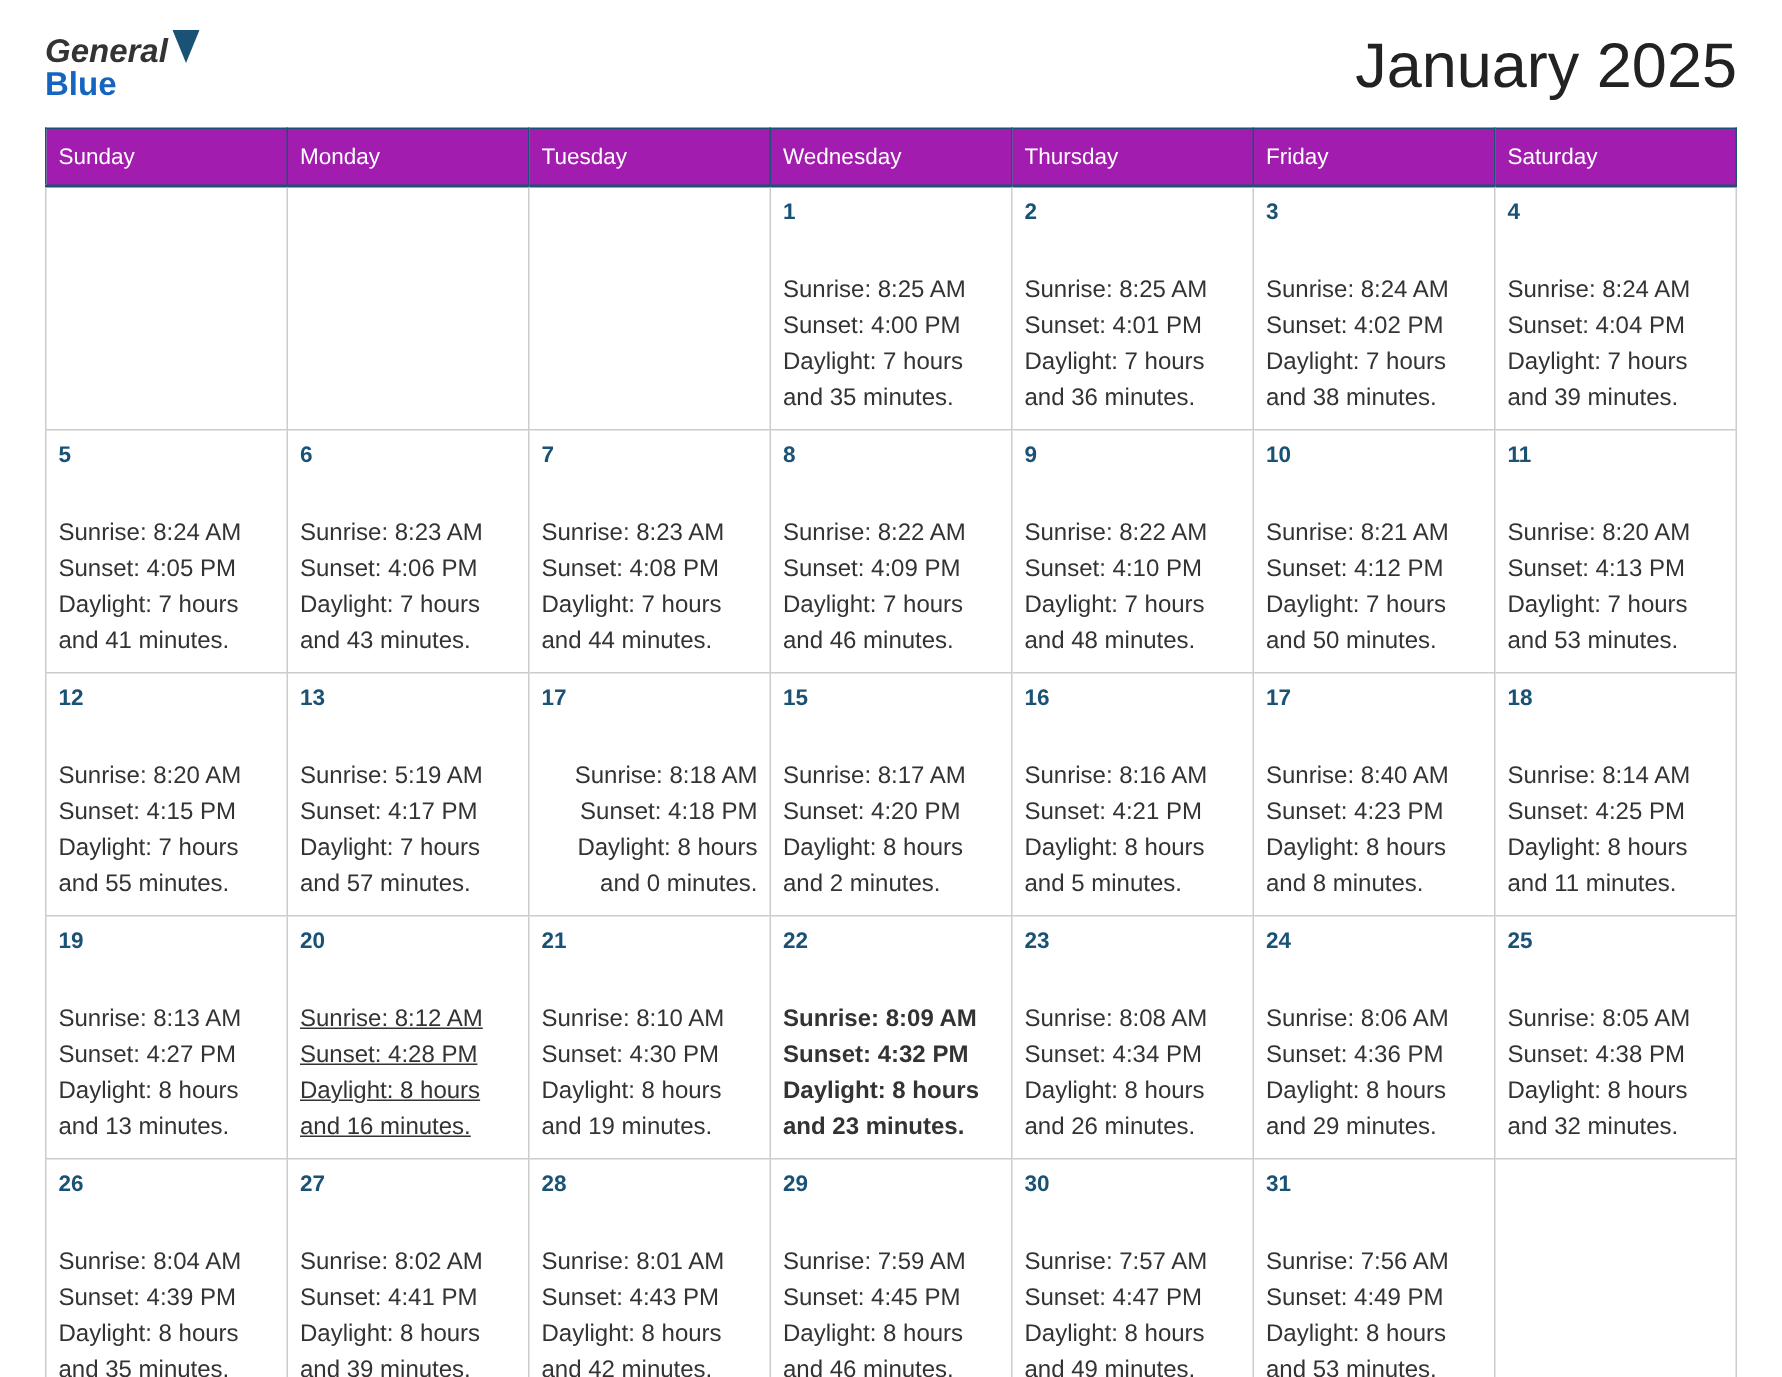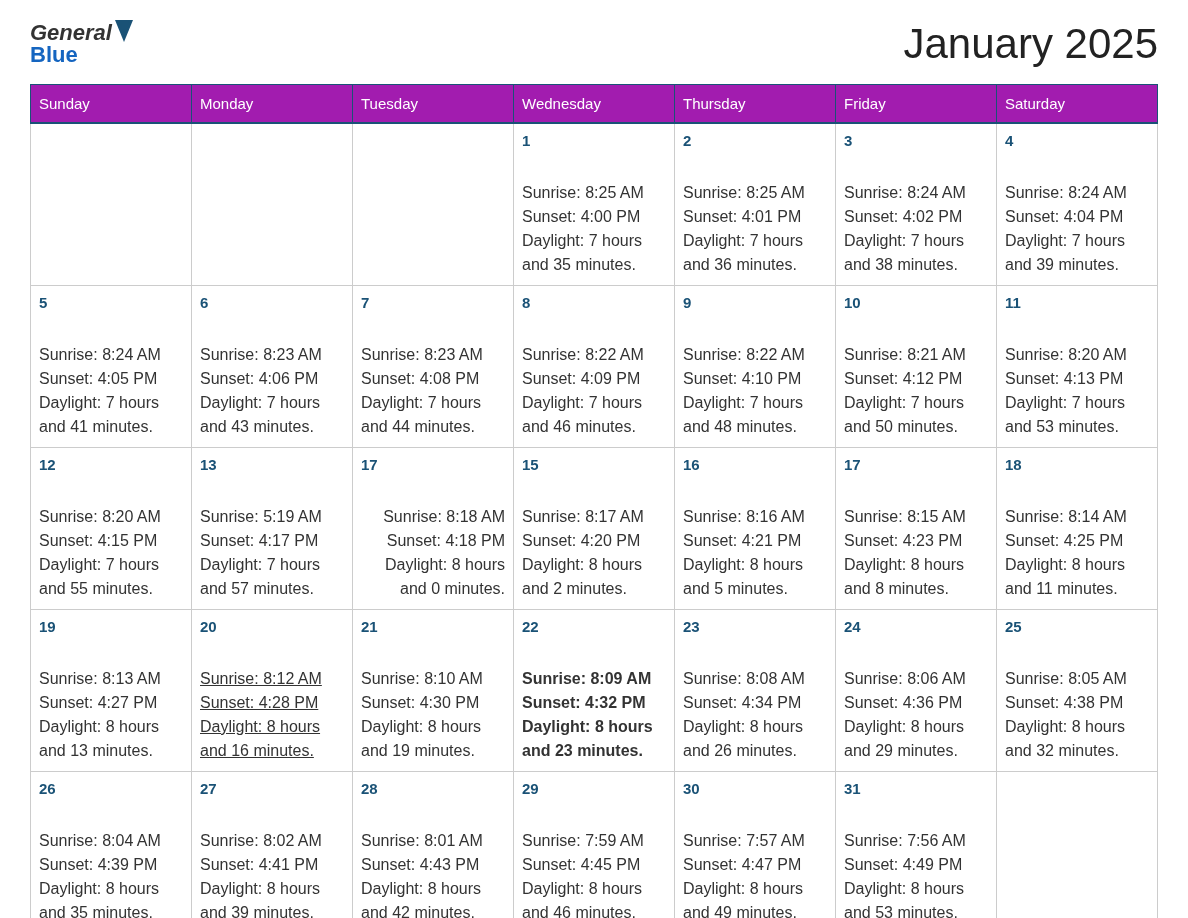--- a/index.html
+++ b/index.html
@@ -224,21 +224,21 @@
 Daylight: 8 hours and 2 minutes.</div>
         </td>
         <td>
           <span class="day-num">16</span>
           <div class="day-info" style="white-space: pre-line;">Sunrise: 8:16 AM
 Sunset: 4:21 PM
 Daylight: 8 hours and 5 minutes.</div>
         </td>
         <td>
           <span class="day-num">17</span>
-          <div class="day-info" style="white-space: pre-line;">Sunrise: 8:15 AM
+          <div class="day-info" style="white-space: pre-line;">Sunrise: 8:40 AM
 Sunset: 4:23 PM
 Daylight: 8 hours and 8 minutes.</div>
         </td>
         <td>
           <span class="day-num">18</span>
           <div class="day-info" style="white-space: pre-line;">Sunrise: 8:14 AM
 Sunset: 4:25 PM
 Daylight: 8 hours and 11 minutes.</div>
         </td>
       </tr>

